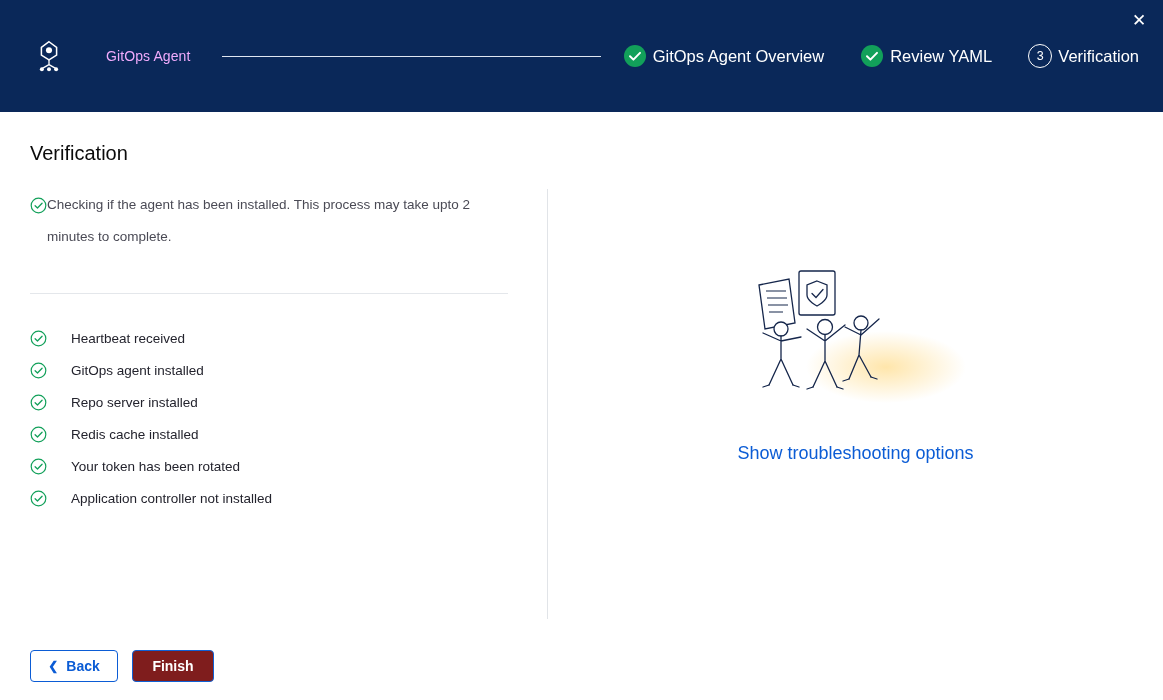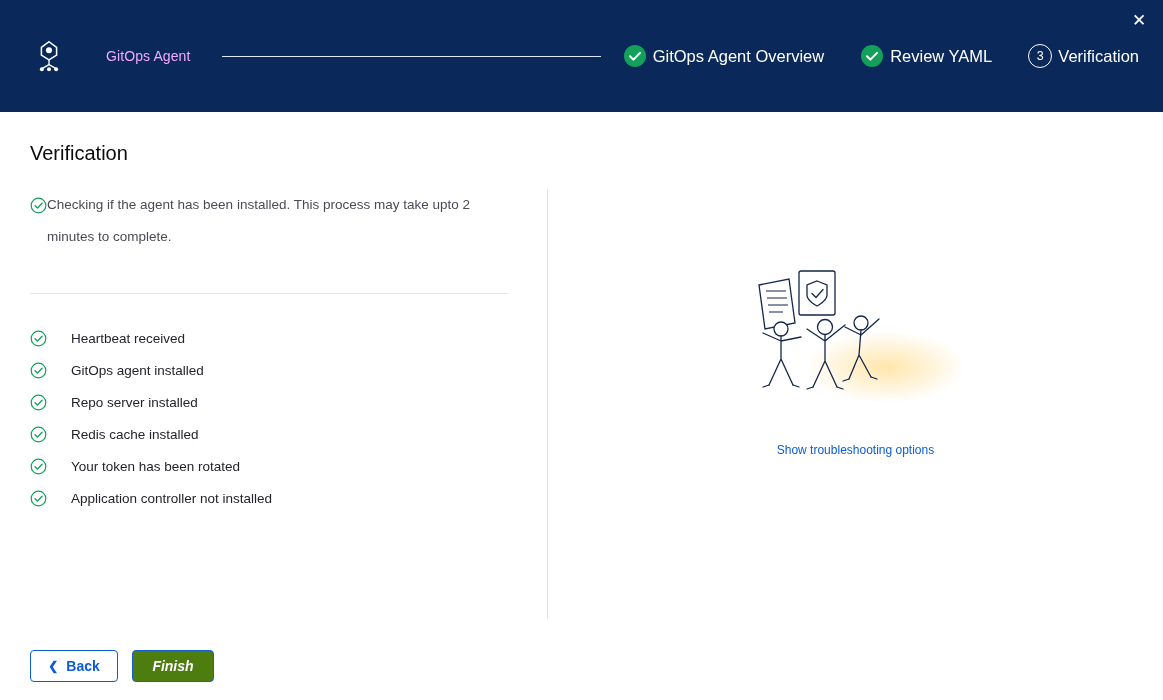--- a/index.html
+++ b/index.html
@@ -179,21 +179,21 @@
     justify-content: flex-start;
     padding-top: 78px;
   }
   .illustration {
     width: 230px;
     height: 150px;
     position: relative;
   }
   .troubleshoot-link {
     margin-top: 26px;
-    font-size: 12px;
+    font-size: 18px;
     color: #0b5cd5;
     text-decoration: none;
     cursor: pointer;
   }
 
   
   .footer {
     position: absolute;
     left: 30px;
     bottom: 18px;
@@ -218,26 +218,25 @@
     color: #0b5cd5;
     gap: 8px;
     font-weight: 700;
     min-width: 88px;
   }
   .btn-back .chev {
     font-size: 12px;
     line-height: 1;
   }
   .btn-finish {
-    background: #4d7c0f;
+    background: #7f1d1d;
     border: 1px solid #1060d4;
     color: #ffffff;
     font-weight: 700;
     min-width: 82px;
-    font-style: italic;
   }
 </style>
 </head>
 <body>
 
 <div class="wizard-header">
 
   <div class="brand">
     <span>
       <svg class="brand-logo" viewBox="0 0 40 40" fill="none" xmlns="http://www.w3.org/2000/svg">

